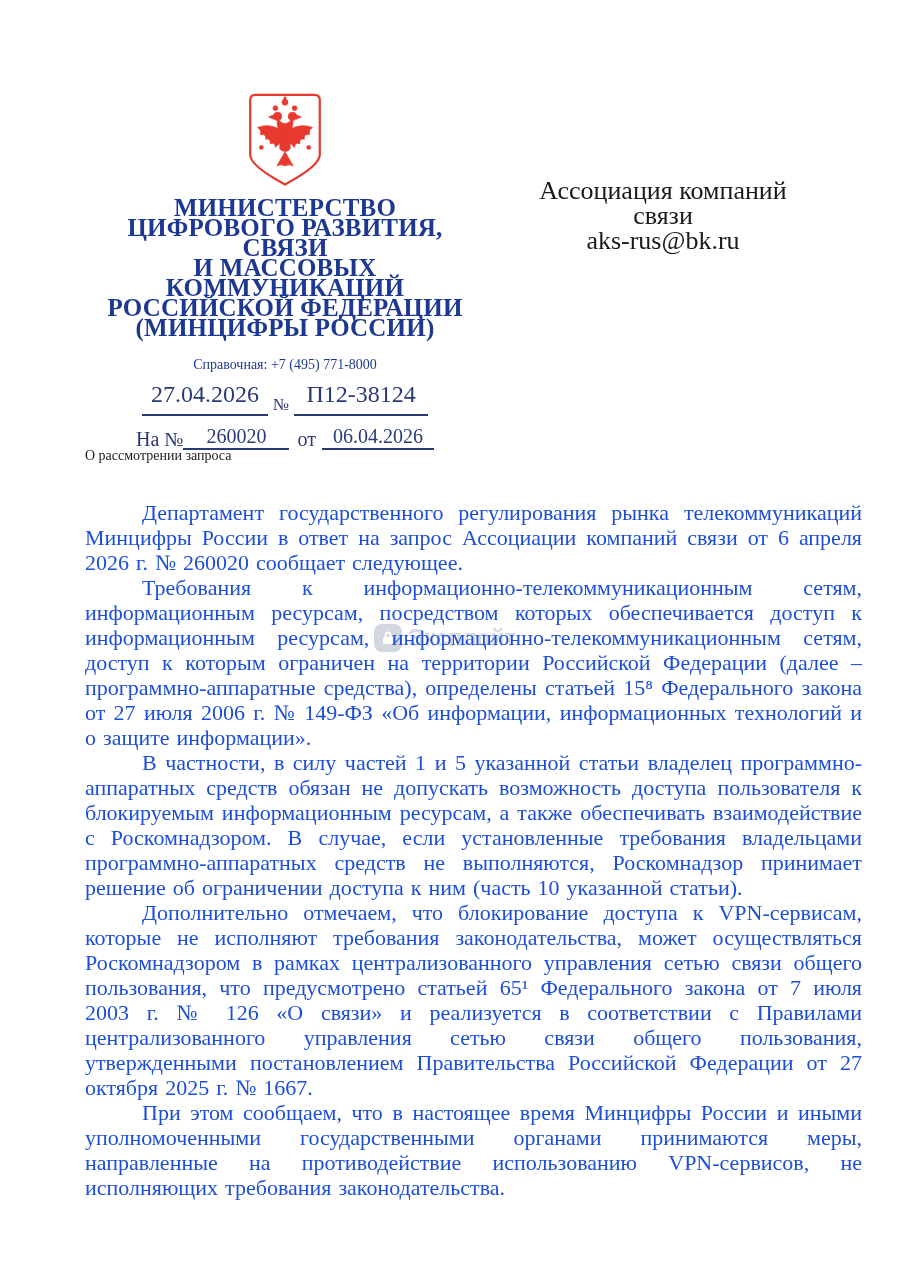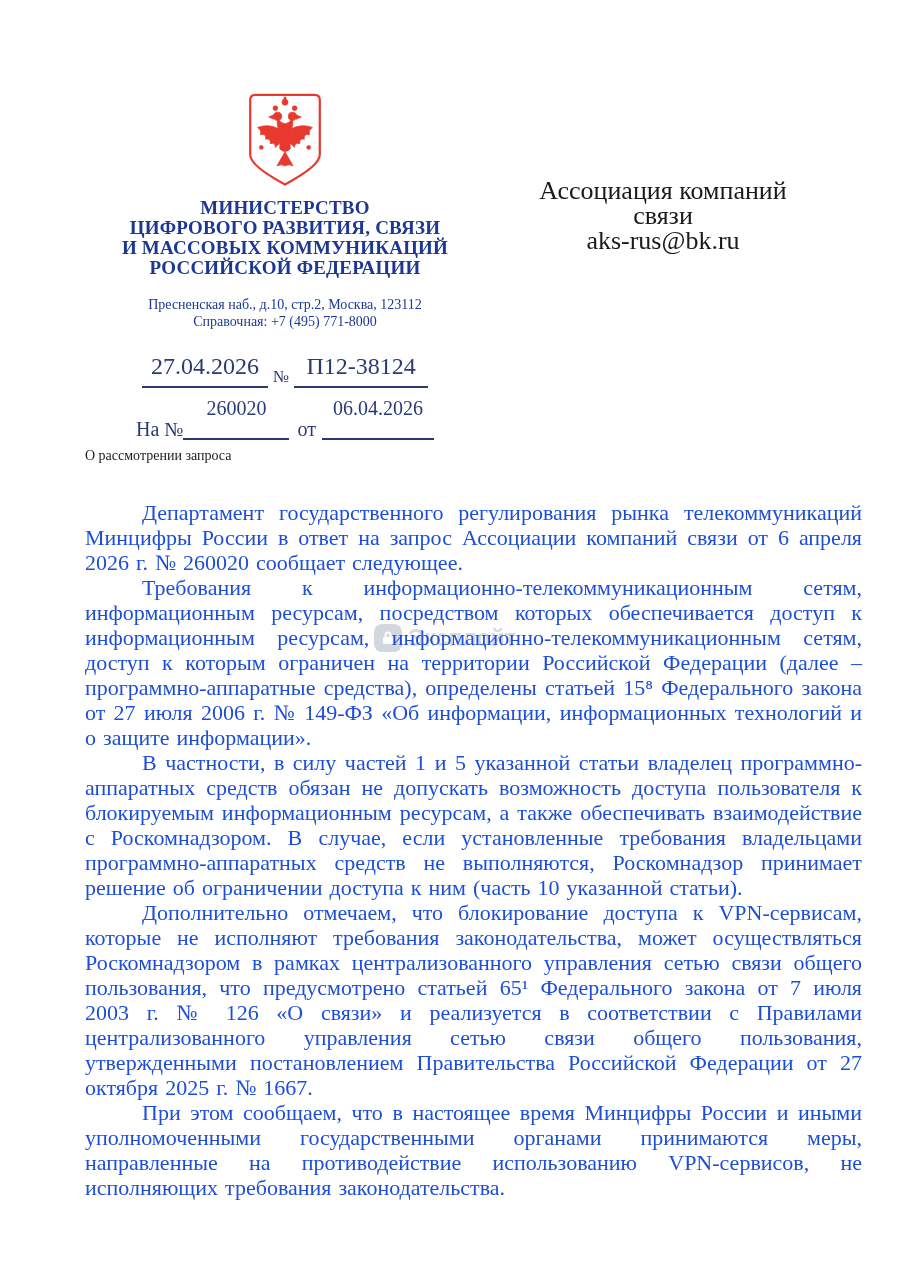--- a/index.html
+++ b/index.html
@@ -19,34 +19,34 @@
     position: absolute;
     left: 85px; top: 92px;
     width: 400px;
     text-align: center;
     color: #1d3892;
   }
   .emblem { display: inline-block; width: 74px; height: 96px; }
   .ministry {
     margin-top: 6px;
     font-weight: bold;
-    font-size: 19px;
+    font-size: 25px;
     line-height: 20px;
     color: #1d3892;
     letter-spacing: 0.2px;
   }
   .addr {
     margin-top: 18px;
     font-size: 14px;
     line-height: 17px;
     color: #1d3892;
   }
   .numbers { color: #2a3a75; }
   .num-row1 {
-    margin-top: 23px;
+    margin-top: 8px;
     display: flex;
     justify-content: center;
     align-items: flex-end;
   }
   .num-row1 .fill {
     display: inline-block;
     border-bottom: 2px solid #2a3a75;
     font-size: 24px;
     line-height: 26px;
     padding-bottom: 7px;
@@ -60,21 +60,21 @@
     display: flex;
     justify-content: center;
     align-items: flex-end;
     font-size: 20px;
     line-height: 22px;
   }
   .num-row2 .fill {
     display: inline-block;
     border-bottom: 2px solid #2a3a75;
     text-align: center;
-    padding-bottom: 19px;
+    padding-bottom: 1px;
   }
   .fill-refnum { width: 106px; margin: 0 4px 0 0; }
   .fill-refdate { width: 112px; margin-left: 6px; }
   .ref-from { margin-left: 4px; text-align: right; }
 
   
   .recipient {
     position: absolute;
     left: 528px; top: 178px;
     width: 270px;
@@ -167,24 +167,24 @@
           <circle cx="82" cy="74" r="2.6"></circle>
         </g>
       </svg>
     </span>
 
     <div class="ministry">
       <div>МИНИСТЕРСТВО</div>
       <div>ЦИФРОВОГО РАЗВИТИЯ, СВЯЗИ</div>
       <div>И МАССОВЫХ КОММУНИКАЦИЙ</div>
       <div>РОССИЙСКОЙ ФЕДЕРАЦИИ</div>
+      <div>(МИНЦИФРЫ РОССИИ)</div>
     </div>
 
     <div class="addr">
-      <div>Пресненская наб., д.10, стр.2, Москва, 123112</div>
       <div>Справочная: +7 (495) 771-8000</div>
     </div>
 
     <div class="numbers">
       <div class="num-row1">
         <span class="fill fill-date">27.04.2026</span>
         <span class="no-sign">№</span>
         <span class="fill fill-docnum">П12-38124</span>
       </div>
       <div class="num-row2">

